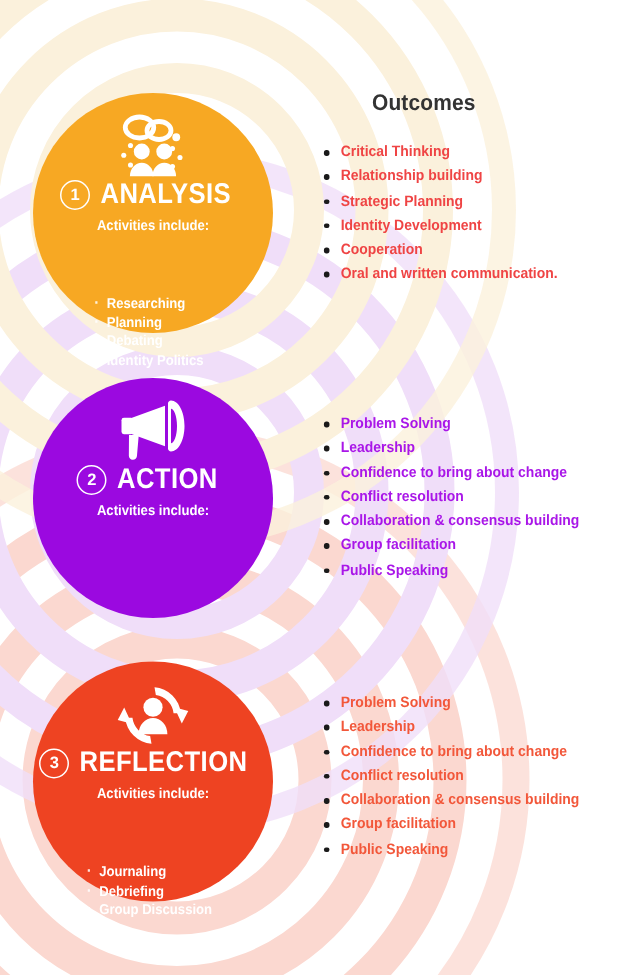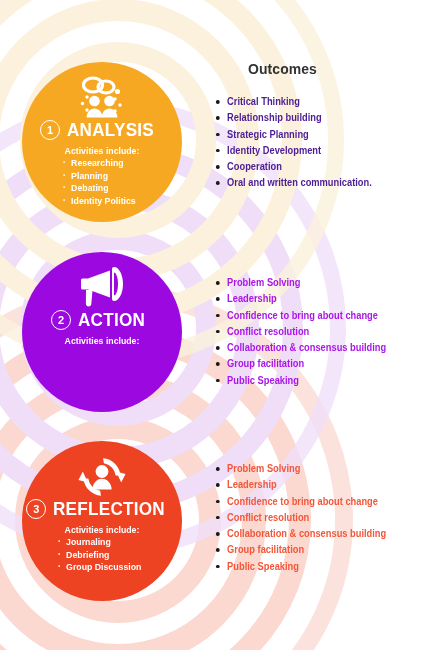--- a/index.html
+++ b/index.html
@@ -60,21 +60,21 @@
     position:absolute;
     left:0; right:0;
     text-align:center;
   }
   .act-head {
     font-size:9.5px;
     font-weight:bold;
     margin-bottom:1px;
     transform:scaleX(0.92);
   }
-  .act-list { list-style:none; display:inline-block; text-align:left; }
+  .act-list { list-style:none; display:inline-block; text-align:left;margin-top:40px; }
   .act-list li {
     font-size:9.5px;
     font-weight:bold;
     line-height:12.5px;
     white-space:nowrap;
     padding-left:11px;
     position:relative;
     transform:scaleX(0.92);
     transform-origin:left center;
   }
@@ -187,21 +187,21 @@
           <li>Researching</li>
           <li>Planning</li>
           <li>Debating</li>
           <li>Identity Politics</li>
         </ul>
       </div>
     </div>
 
     <div class="outcomes-title" style="left:248px; top:60px;">Outcomes</div>
 
-    <ul class="out-list" style="left:215px; top:94px; color:#4c1d95;">
+    <ul class="out-list" style="left:215px; top:94px; color:#ef4444;">
       <li>Critical Thinking</li>
       <li>Relationship building</li>
       <li>Strategic Planning</li>
       <li>Identity Development</li>
       <li>Cooperation</li>
       <li>Oral and written communication.</li>
     </ul>
   </div>
 
   <div class="section">

